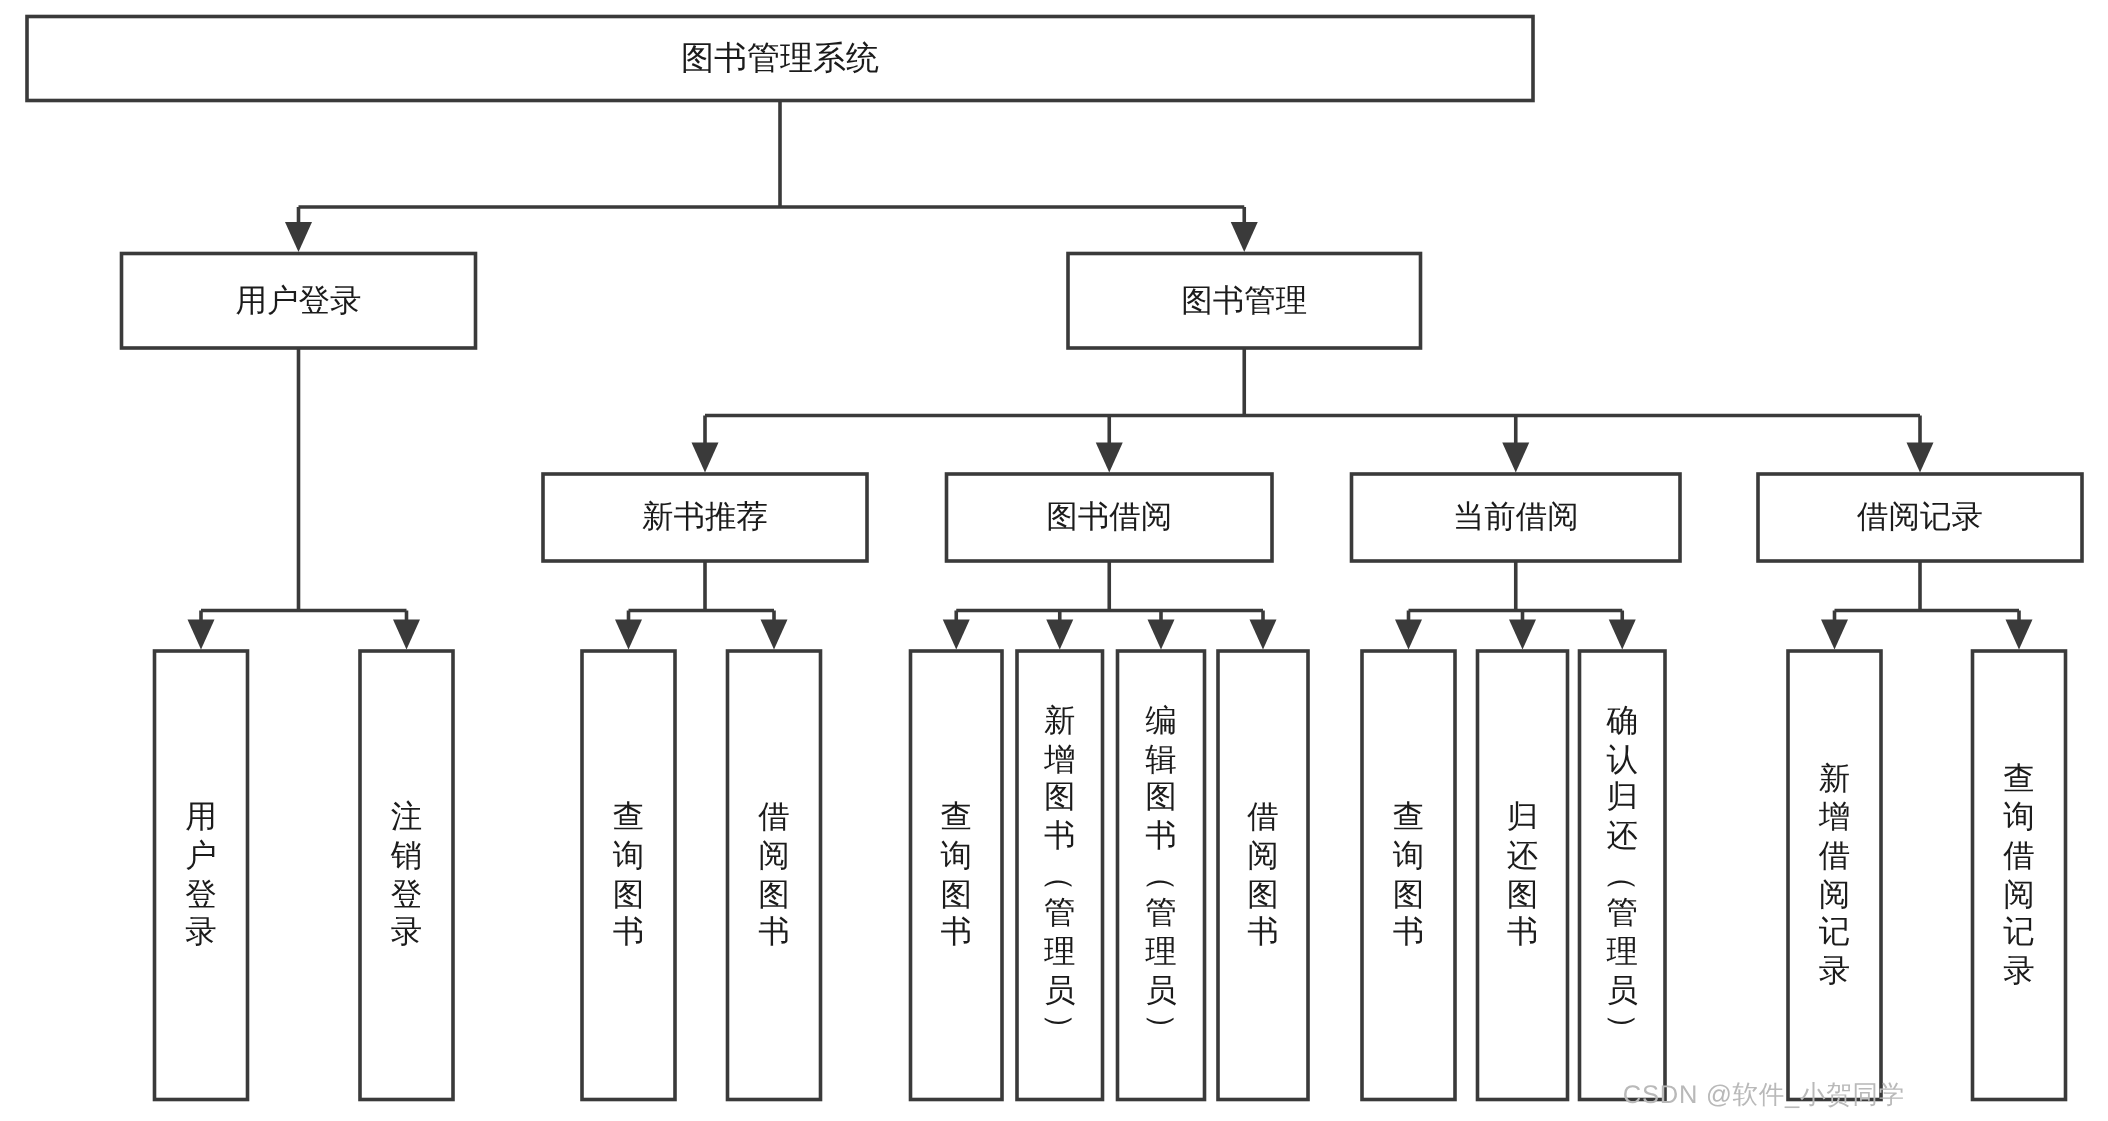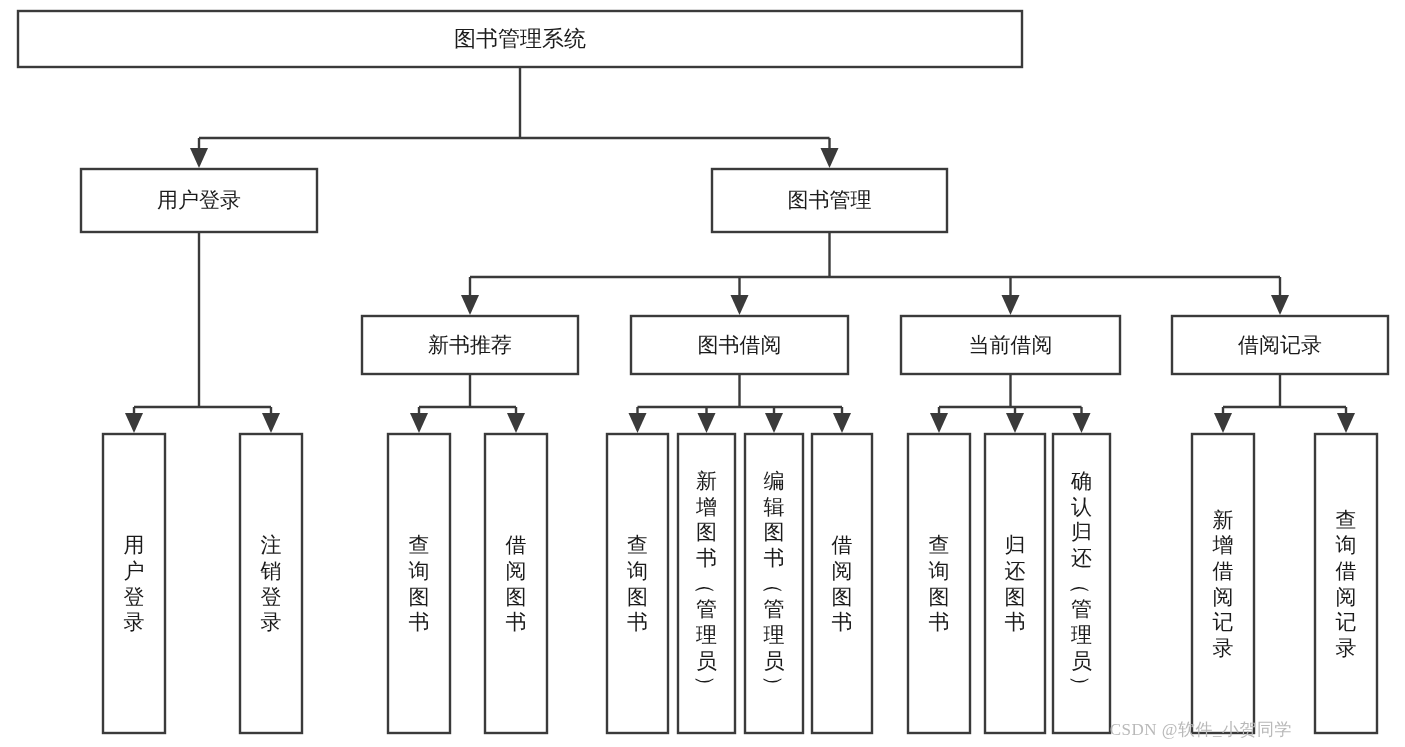--- a/index.html
+++ b/index.html
@@ -63,23 +63,23 @@
   }
   .vert-char {
     font-family: "Liberation Sans", "DejaVu Sans", sans-serif;
     font-size: 21px;
     line-height: 1.22;
     color: #1b1b1b;
     text-align: center;
   }
   .watermark {
     position: absolute;
-    right: 8px;
+    right: 30px;
     bottom: 6px;
-    font-family: Liberation Serif, serif;
+    font-family: Liberation Sans, sans-serif;
     font-size: 17px;
     color: #b9b9b9;
     white-space: nowrap;
     letter-spacing: 0.5px;
   }
 </style>
 </head>
 <body>
 
 <div id="diagram-root">

